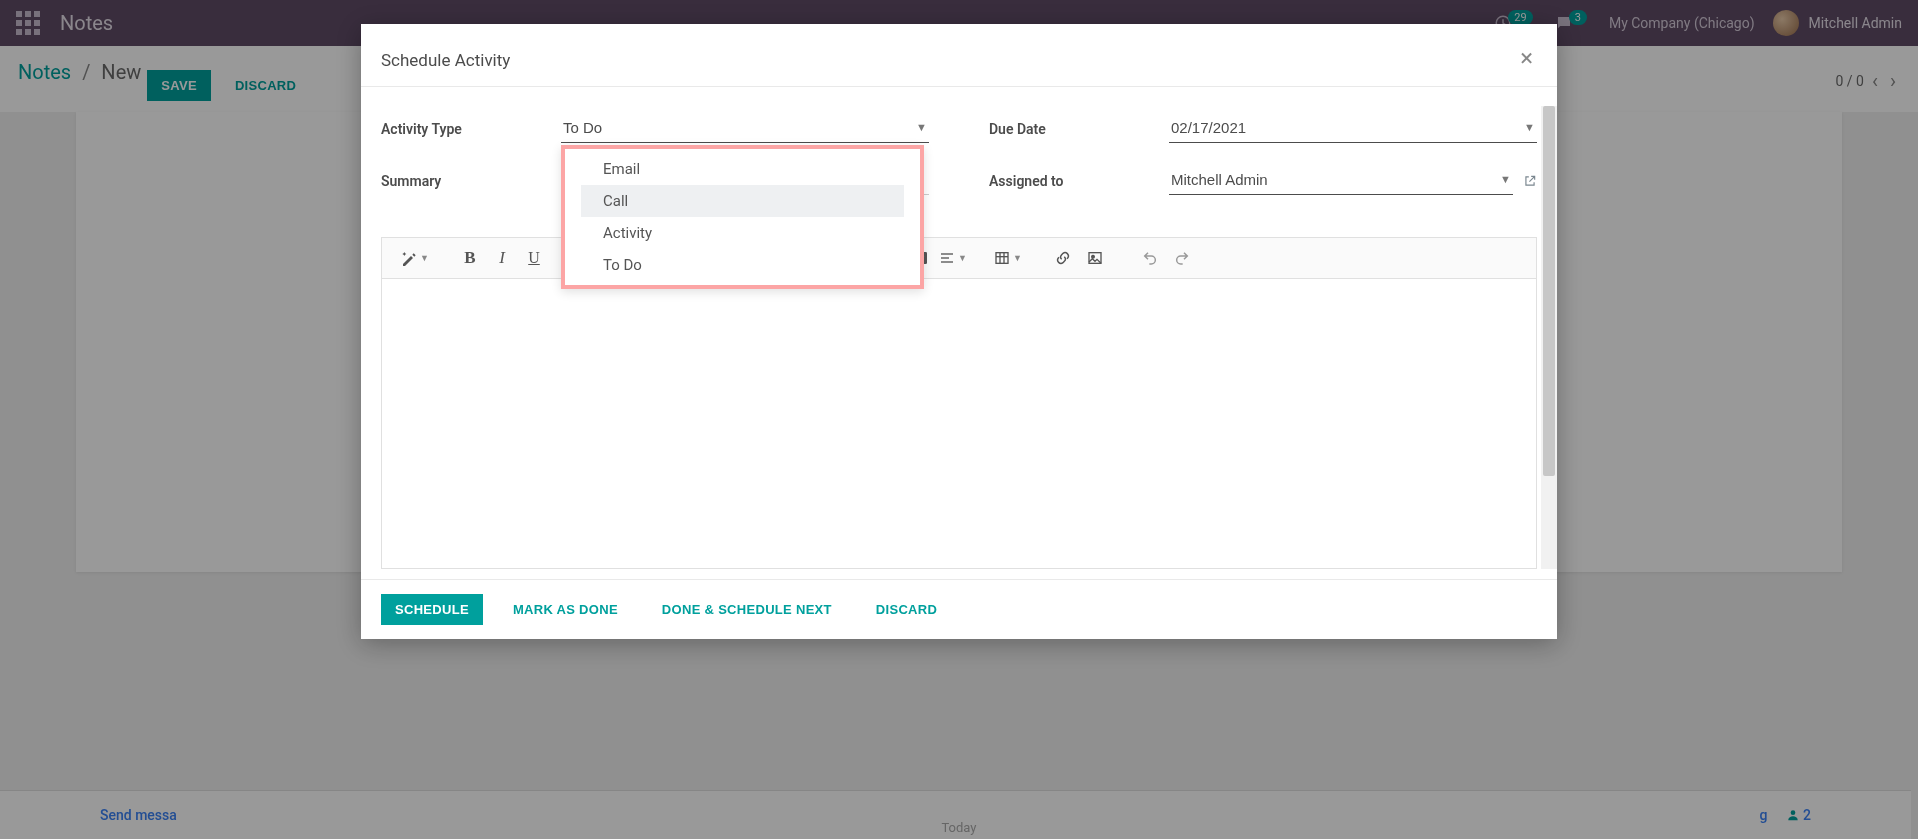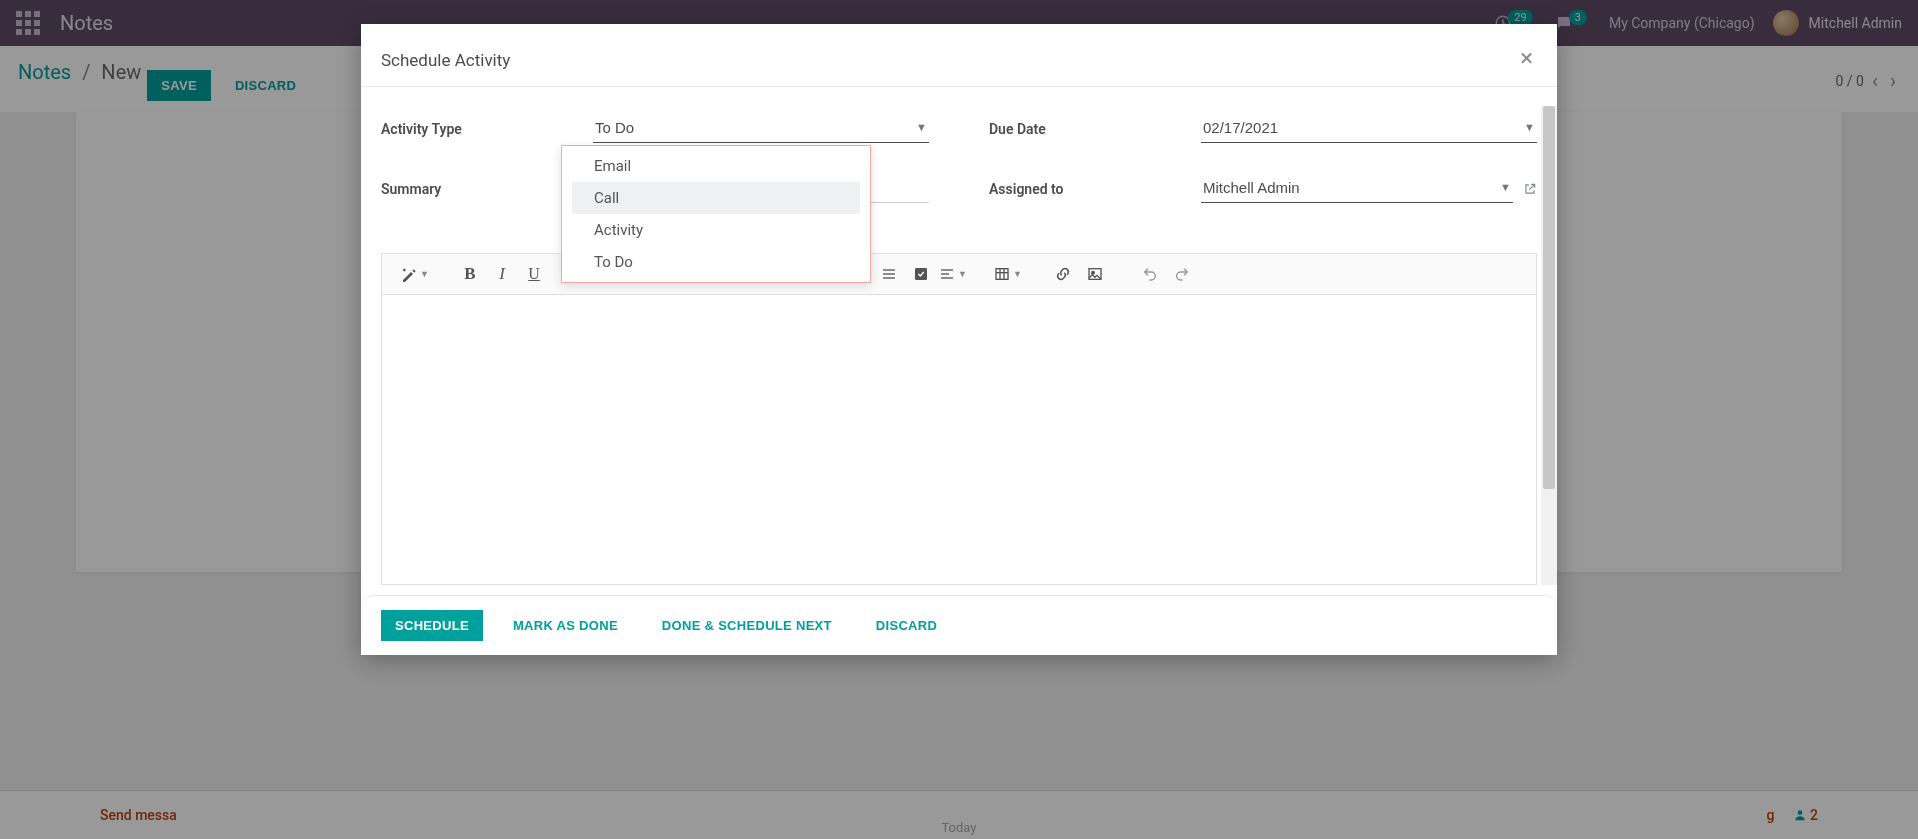--- a/index.html
+++ b/index.html
@@ -26,56 +26,56 @@
 .subhead-wrap { display: flex; flex-direction: row; gap: 6px; }
 .btn { border: none; padding: 8px 14px; font-size: 13px; font-weight: 600; cursor: pointer; text-transform: uppercase; letter-spacing: 0.3px; }
 .btn-primary { background: #00a09d; color: #fff; }
 .btn-link { background: transparent; color: #00a09d; }
 .subhead-right { margin-left: auto; display: flex; align-items: center; gap: 4px; color: #6b6b6b; }
 .pager-arrow { font-size: 20px; color: #888; cursor: pointer; padding: 4px; }
 
 
 .main-canvas { position: absolute; top: 112px; left: 0; right: 0; bottom: 0; background: #f0f0f0; }
 .note-card { background: #fff; margin: 0 76px; height: 460px; box-shadow: 0 1px 3px rgba(0,0,0,0.08); }
-.bottom-bar { position: absolute; bottom: 0; left: 0; right: 0; background: #fff; border-top: 1px solid #e0e0e0; padding: 16px 100px; display: flex; align-items: center; color: #c2410c; font-weight: 500; }
+.bottom-bar { position: absolute; bottom: 0; left: 0; right: 7px; background: #fff; border-top: 1px solid #e0e0e0; padding: 16px 100px; display: flex; align-items: center; color: #3b82f6; font-weight: 500; }
 .bottom-bar .right { margin-left: auto; display: flex; align-items: center; gap: 18px; }
 .today-label { position: absolute; bottom: 4px; left: 50%; transform: translateX(-50%); color: #aaa; font-size: 13px; }
 
 
 .overlay { position: fixed; inset: 0; background: rgba(0,0,0,0.4); z-index: 100; }
 .modal { position: fixed; top: 24px; left: 50%; transform: translateX(-50%); width: 1196px; background: #fff; z-index: 101; box-shadow: 0 5px 25px rgba(0,0,0,0.3); display: flex; flex-direction: column; max-height: 660px; }
 .modal-header { padding: 16px 20px; border-bottom: 1px solid #e9e9e9; display: flex; align-items: flex-end; margin-top: 6px; }
 .modal-title { font-size: 17px; color: #4c4c4c; }
 .modal-close { margin-left: auto; font-size: 24px; color: #888; cursor: pointer; line-height: 1; padding: 0 4px; }
 .modal-body { padding: 28px 20px 10px 20px; overflow-y: auto; position: relative; flex: 1; }
 .modal-body-inner { position: relative; }
 
 .form-grid { display: grid; grid-template-columns: 1fr 1fr; gap: 0 60px; }
-.form-row { display: flex; align-items: center; margin-bottom: 32px; gap: 32px; }
+.form-row { display: flex; align-items: center; margin-bottom: 24px; }
 .form-label { width: 180px; font-weight: 600; color: #4c4c4c; font-size: 14px; }
 .form-field { flex: 1; position: relative; }
 .field-input { width: 100%; border: none; border-bottom: 1px solid #4c4c4c; padding: 4px 20px 6px 2px; font-size: 15px; background: transparent; color: #4c4c4c; outline: none; }
 .field-caret { position: absolute; right: 2px; top: 6px; color: #777; font-size: 11px; pointer-events: none; }
 .ext-link { margin-left: 10px; color: #7a868f; cursor: pointer; }
 
 
-.dropdown { position: absolute; top: 30px; left: 180px; width: 310px; background: #fff; border: 1px solid #fca5a5; box-shadow: 0 3px 10px rgba(0,0,0,0.12); z-index: 200; padding: 4px 10px; }
+.dropdown { position: absolute; top: 30px; left: 180px; width: 363px; background: #fff; border: 4px solid #fca5a5; box-shadow: 0 3px 10px rgba(0,0,0,0.12); z-index: 200; padding: 4px 16px; }
 .dropdown-item { padding: 7px 22px; font-size: 15px; color: #555; cursor: pointer; }
 .dropdown-item.hover { background: #eef0f2; }
 
 
 .editor-toolbar { border: 1px solid #e0e0e0; background: #fafafa; padding: 6px 10px; display: flex; align-items: center; gap: 4px; margin-top: 18px; }
 .tb-group { display: flex; align-items: center; gap: 2px; padding: 0 8px; }
 .tb-sep { width: 1px; height: 22px; background: transparent; }
 .tb-btn { width: 30px; height: 28px; display: flex; align-items: center; justify-content: center; color: #555; cursor: pointer; font-size: 15px; }
 .tb-btn .caret { font-size: 9px; margin-left: 3px; color: #888; }
 .editor-area { border: 1px solid #e0e0e0; border-top: none; height: 290px; background: #fff; }
 
 
-.modal-footer { border-top: 1px solid #e9e9e9; padding: 14px 20px; display: flex; align-items: center; gap: 16px; border-radius: 13px; }
+.modal-footer { border-top: 1px solid #e9e9e9; padding: 14px 20px; display: flex; align-items: center; gap: 16px; }
 
 
 .modal-scroll-track { position: absolute; top: 82px; right: 0; bottom: 70px; width: 16px; background: #f1f1f1; }
 .modal-scroll-thumb { position: absolute; top: 0; left: 2px; right: 2px; height: 80%; background: #c7c7c7; border-radius: 2px; }
 
 svg { display: block; }
 </style>
 </head>
 <body>
 

